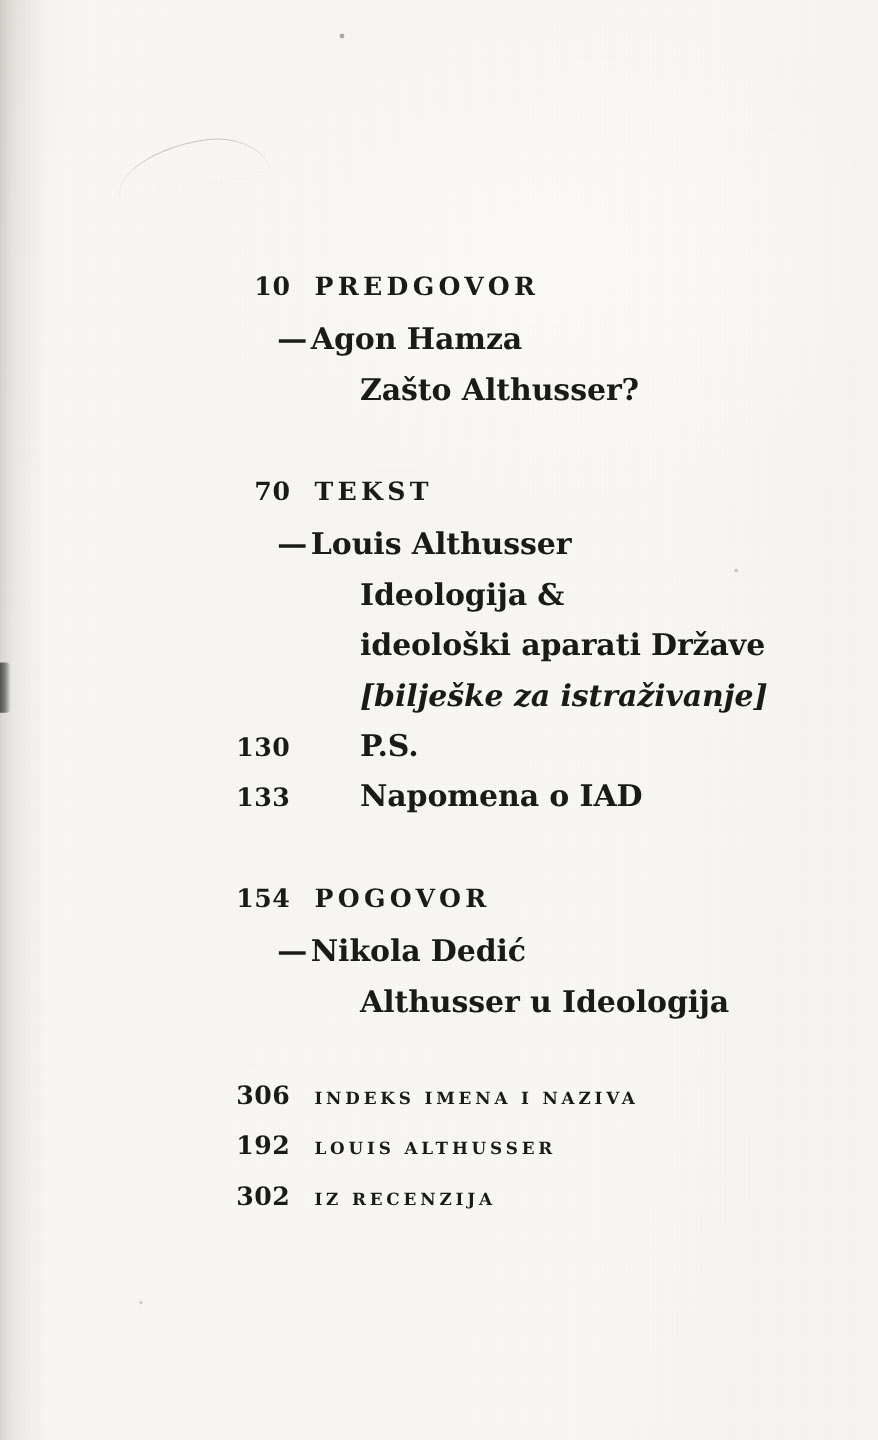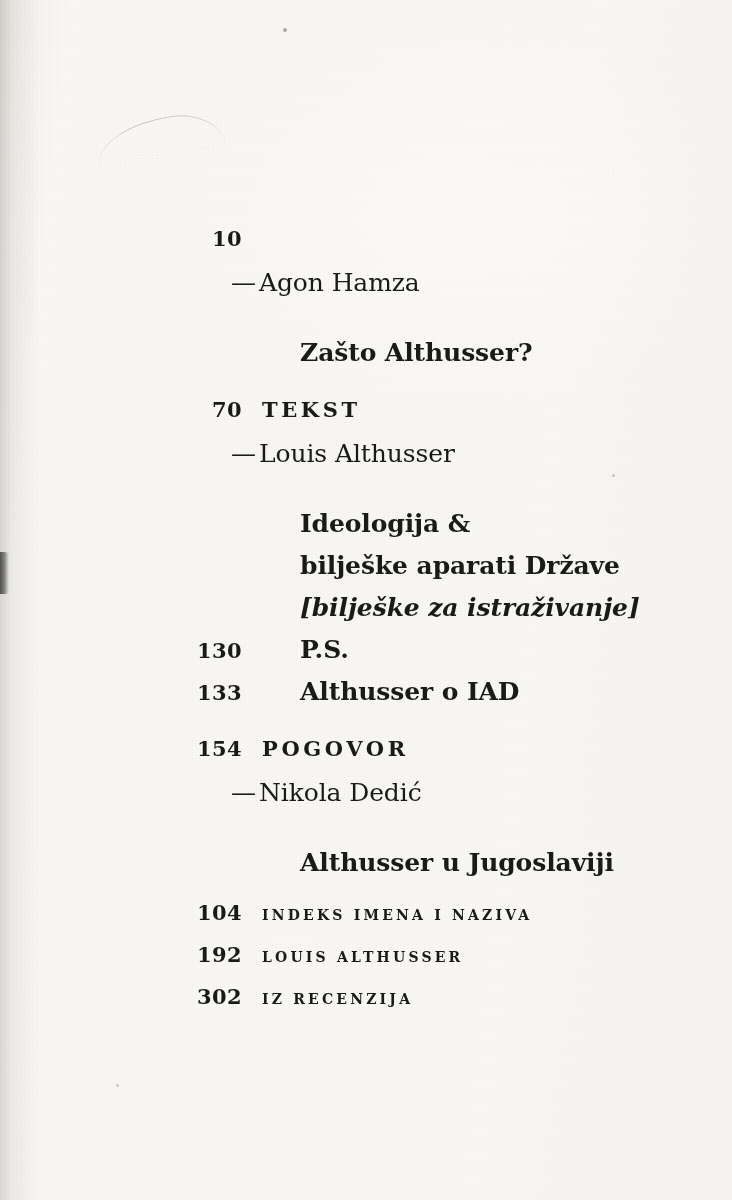--- a/index.html
+++ b/index.html
@@ -89,37 +89,36 @@
 
   
   .sec-head {
     font-weight: 700;
     font-size: 21px;
     letter-spacing: 3.6px;
     text-transform: uppercase;
   }
   
   .author {
-    font-weight: 400;
+    font-weight: 700;
     font-size: 25px;
     letter-spacing: -.1px;
     margin-left: -31px;
   }
   .author .dash {
     display: inline-block;
     width: 28px;
     letter-spacing: 0;
   }
   
   .title {
     font-weight: 700;
     font-size: 25px;
     letter-spacing: -.1px;
     margin-left: 38px;
-    margin-top: 28px;
   }
   .title.italic { font-style: italic; text-align: right; }
   
   .entry {
     font-weight: 700;
     font-size: 14px;
     letter-spacing: 3.2px;
     text-transform: uppercase;
   }
   .gap-lg { height: 45px; }
@@ -137,20 +136,21 @@
   <div class="pencil-mark"></div>
   <div class="speck" style="left:283px; top:28px; width:4px; height:4px;"></div>
   <div class="speck" style="left:612px; top:474px; width:3px; height:3px; opacity:.35;"></div>
   <div class="speck" style="left:116px; top:1084px; width:3px; height:3px; opacity:.3;"></div>
 
   <div class="toc" style="top:226px;">
 
     <div>
       <div class="row">
         <span class="num">10</span>
+        <span class="label sec-head">PREDGOVOR</span>
       </div>
       <div class="row">
         <span class="num empty">000</span>
         <span class="label author"><span class="dash">—</span><span>Agon Hamza</span></span>
       </div>
       <div class="row">
         <span class="num empty">000</span>
         <span class="label title">Zašto Althusser?</span>
       </div>
     </div>
@@ -165,58 +165,58 @@
       <div class="row">
         <span class="num empty">000</span>
         <span class="label author"><span class="dash">—</span><span>Louis Althusser</span></span>
       </div>
       <div class="row">
         <span class="num empty">000</span>
         <span class="label title">Ideologija &amp;</span>
       </div>
       <div class="row">
         <span class="num empty">000</span>
-        <span class="label title">bilješke aparati Države</span>
+        <span class="label title">ideološki aparati Države</span>
       </div>
       <div class="row">
         <span class="num empty">000</span>
         <span class="label title italic">[bilješke za istraživanje]</span>
       </div>
       <div class="row">
         <span class="num">130</span>
         <span class="label title">P.S.</span>
       </div>
       <div class="row">
         <span class="num">133</span>
-        <span class="label title">Althusser o IAD</span>
+        <span class="label title">Napomena o IAD</span>
       </div>
     </div>
 
     <div class="gap-lg"></div>
 
     <div>
       <div class="row">
         <span class="num">154</span>
         <span class="label sec-head">POGOVOR</span>
       </div>
       <div class="row">
         <span class="num empty">000</span>
         <span class="label author"><span class="dash">—</span><span>Nikola Dedić</span></span>
       </div>
       <div class="row">
         <span class="num empty">000</span>
-        <span class="label title">Althusser u Jugoslaviji</span>
+        <span class="label title">Althusser u Ideologija</span>
       </div>
     </div>
 
     <div class="gap-md"></div>
 
     <div>
       <div class="row">
-        <span class="num">104</span>
+        <span class="num">306</span>
         <span class="label entry">INDEKS IMENA I NAZIVA</span>
       </div>
       <div class="row">
         <span class="num">192</span>
         <span class="label entry">LOUIS ALTHUSSER</span>
       </div>
       <div class="row">
         <span class="num">302</span>
         <span class="label entry">IZ RECENZIJA</span>
       </div>

